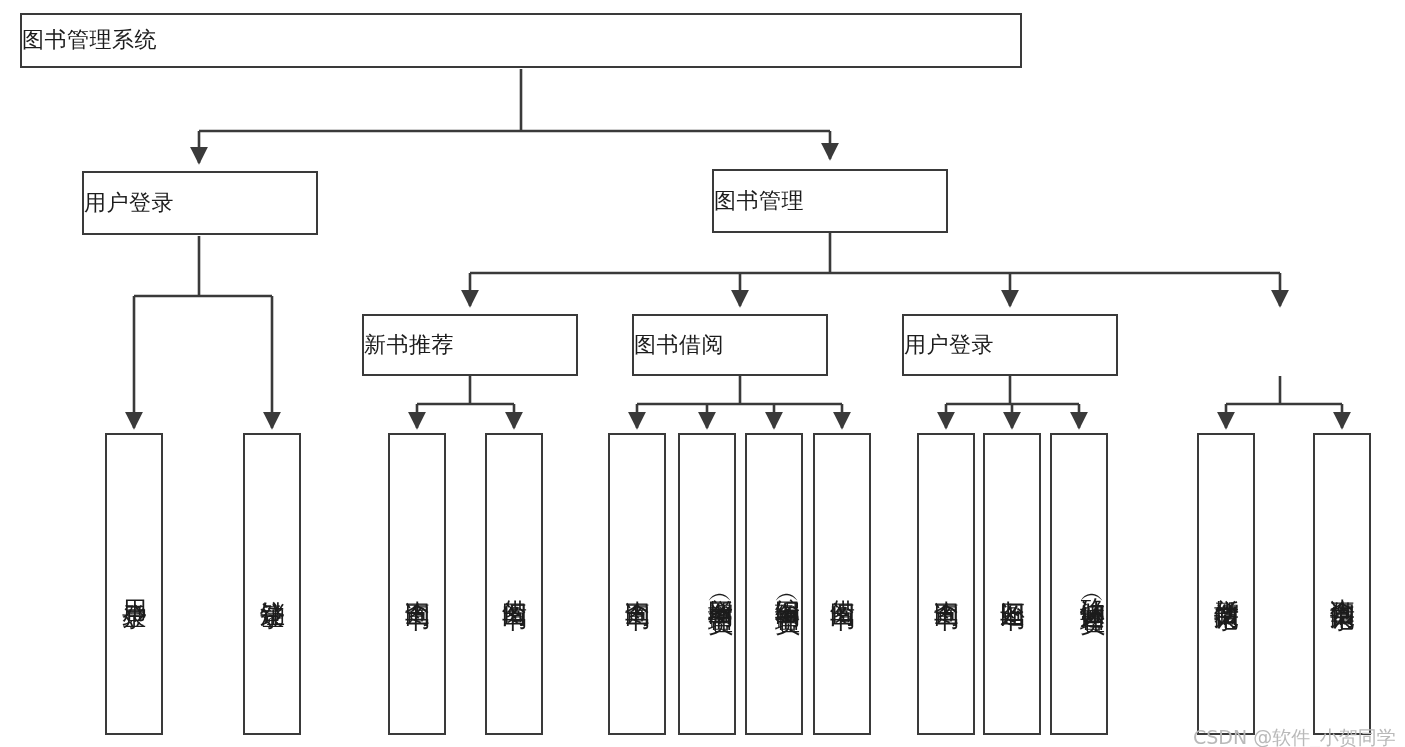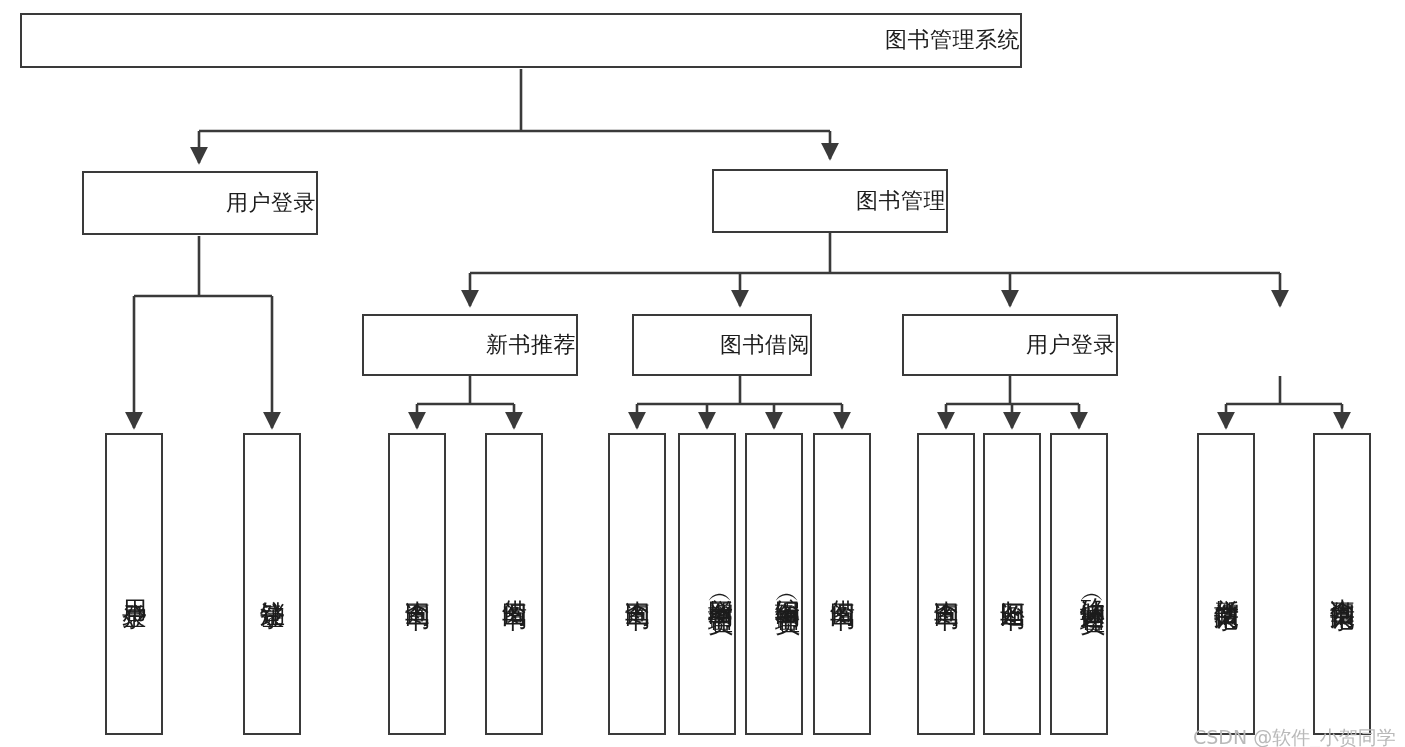--- a/index.html
+++ b/index.html
@@ -25,21 +25,21 @@
     height: 747px;
   }
   .node {
     position: absolute;
     box-sizing: border-box;
     border: 2px solid #3a3a3a;
     background: #ffffff;
     color: #1c1c1c;
     display: flex;
     align-items: center;
-    justify-content: flex-end;
+    justify-content: flex-start;
     z-index: 2;
   }
   .node-h {
     font-size: 22px;
     line-height: 1.1;
     letter-spacing: 0.5px;
     white-space: nowrap;
   }
   .node-v {
     writing-mode: vertical-rl;
@@ -122,28 +122,28 @@
     </g>
   </svg>
 
   <div class="node node-h" style="left:20px; top:13px; width:1002px; height:55px;">
     <span>图书管理系统</span>
   </div>
 
   <div class="node node-h" style="left:82px; top:171px; width:236px; height:64px;">
     <span>用户登录</span>
   </div>
-  <div class="node node-h" style="left:712px; top:169px; width:236px; height:64px;padding-left:41px;">
+  <div class="node node-h" style="left:712px; top:169px; width:236px; height:64px;">
     <span>图书管理</span>
   </div>
 
   <div class="node node-h" style="left:362px; top:314px; width:216px; height:62px;">
     <span>新书推荐</span>
   </div>
-  <div class="node node-h" style="left:632px; top:314px; width:180px; height:62px;">
+  <div class="node node-h" style="left:632px; top:314px; width:196px; height:62px;">
     <span>图书借阅</span>
   </div>
   <div class="node node-h" style="left:902px; top:314px; width:216px; height:62px;">
     <span>用户登录</span>
   </div>
 
   <div class="node node-v mid" style="left:105px; top:433px; width:58px; height:302px;">
     <span>用户登录</span>
   </div>
   <div class="node node-v mid" style="left:243px; top:433px; width:58px; height:302px;">

